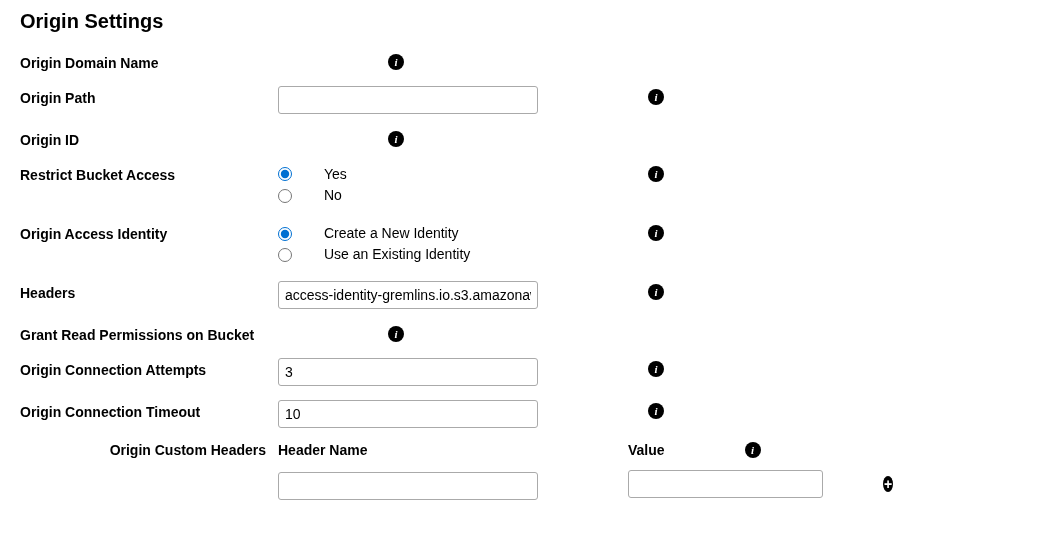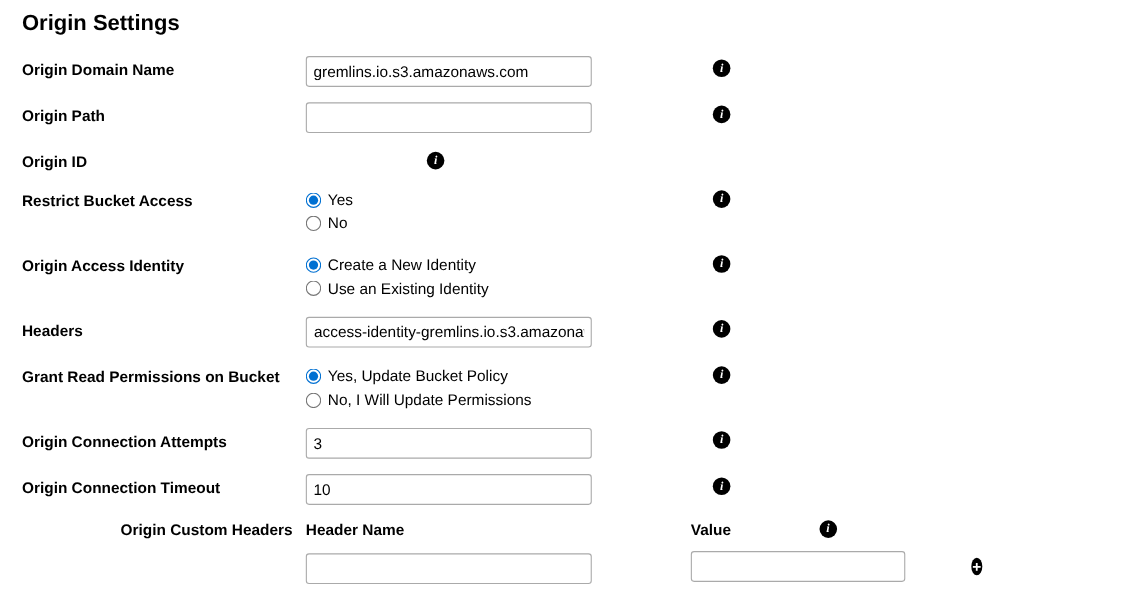--- a/index.html
+++ b/index.html
@@ -52,20 +52,21 @@
       font-family: inherit;
     }
     .radio-group {
       padding-top: 2px;
     }
     .radio-option {
       display: flex;
       align-items: center;
       line-height: 1.4;
       margin-bottom: 2px;
+      gap: 26px;
     }
     .radio-option input[type="radio"] {
       margin-right: 6px;
       accent-color: #0070d2;
       width: 14px;
       height: 14px;
     }
     .radio-option label {
       font-size: 14px;
       cursor: pointer;
@@ -129,23 +130,20 @@
       margin-left: 60px;
     }
   </style>
 </head>
 <body>
 
 <h1 class="page-title">Origin Settings</h1>
 
 <div class="form-row">
   <div class="label-col">Origin Domain Name</div>
-  <div class="input-col">
-    <input type="text" value="gremlins.io.s3.amazonaws.com" style="">
-  </div>
   <div class="info-col">
     <span class="info-icon">i</span>
   </div>
 </div>
 
 <div class="form-row">
   <div class="label-col">Origin Path</div>
   <div class="input-col">
     <input type="text" value="" style="">
   </div>
@@ -200,30 +198,20 @@
   <div class="input-col">
     <input type="text" value="access-identity-gremlins.io.s3.amazonaws.com" style="">
   </div>
   <div class="info-col">
     <span class="info-icon">i</span>
   </div>
 </div>
 
 <div class="form-row">
   <div class="label-col">Grant Read Permissions on Bucket</div>
-  <div class="input-col radio-group">
-    <div class="radio-option">
-      <input type="radio" name="grant" id="grant-yes" checked="" style="">
-      <label for="grant-yes">Yes, Update Bucket Policy</label>
-    </div>
-    <div class="radio-option">
-      <input type="radio" name="grant" id="grant-no" style="">
-      <label for="grant-no">No, I Will Update Permissions</label>
-    </div>
-  </div>
   <div class="info-col">
     <span class="info-icon">i</span>
   </div>
 </div>
 
 <div class="form-row">
   <div class="label-col">Origin Connection Attempts</div>
   <div class="input-col">
     <input type="text" value="3" style="">
   </div>

